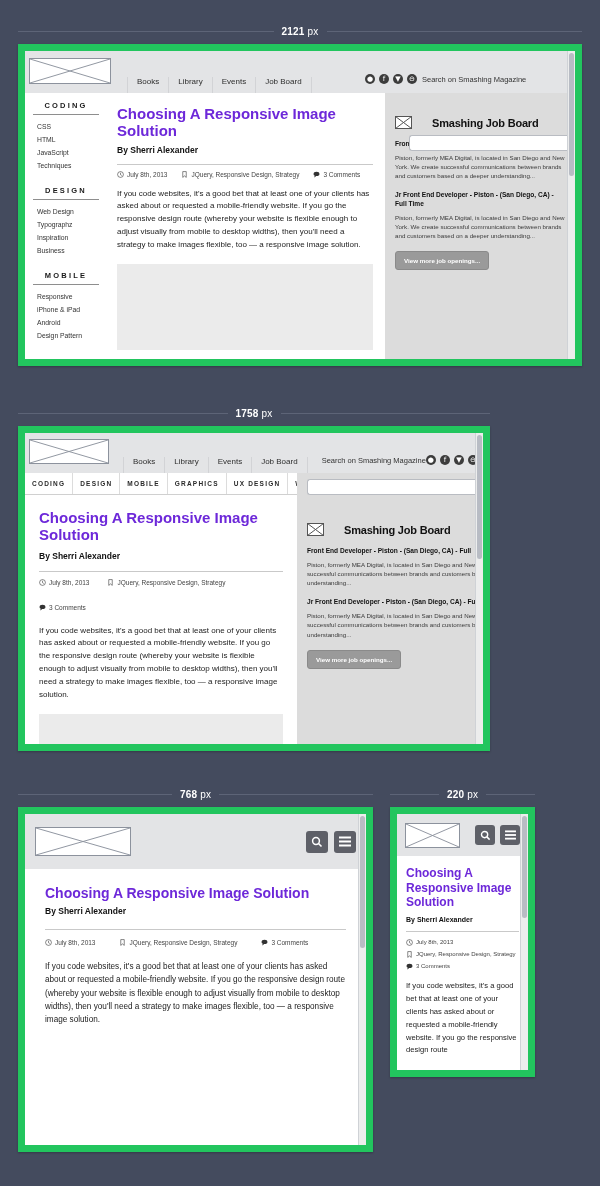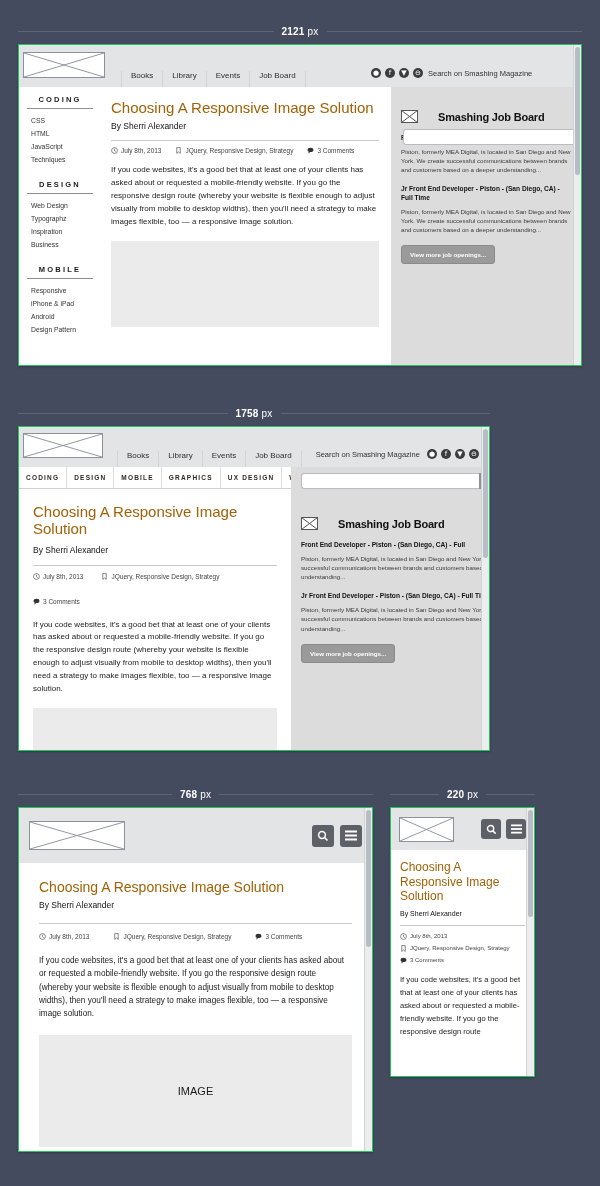--- a/index.html
+++ b/index.html
@@ -18,21 +18,21 @@
     color: #ffffff; font-size: 10px; font-weight: bold;
     letter-spacing: .2px;
   }
   .bp-label .rule { flex: 1; height: 1px; background: #5d6477; }
   .bp-label .txt { white-space: nowrap; }
   .bp-label .txt .unit { font-weight: normal; }
 
   
   .panel {
     background: #ffffff;
-    border: 1px solid #22c55e;
+    border: 7px solid #22c55e;
     position: relative;
     overflow: hidden;
     box-shadow: 0 1px 2px rgba(0,0,0,.25);
   }
   .panel .vscroll {
     position: absolute; top: 0; right: 0; bottom: 0;
     width: 8px; background: #eceded; border-left: 1px solid #cfd2d6;
   }
   .panel .vscroll .thumb {
     position: absolute; left: 1px; right: 1px; top: 2px;
@@ -82,22 +82,22 @@
   .cat-group { margin-bottom: 14px; padding: 0 8px; }
   .cat-head {
     font-size: 7.5px; font-weight: bold; letter-spacing: 2.2px;
     color: #1a1a1a; padding-bottom: 4px;
     border-bottom: 1px solid #8e8e8e; margin-bottom: 5px;
     text-align: center;
   }
   .cat-link { font-size: 6.8px; color: #333; padding: 3px 0 3px 4px; }
 
   
-  .art-title { font-weight: normal; color: #a16207; line-height: 1.15; }
-  .art-byline { font-weight: normal; color: #111; }
+  .art-title { font-weight: bold; color: #6d28d9; line-height: 1.15; }
+  .art-byline { font-weight: bold; color: #111; }
   .meta-row {
     display: flex; align-items: center; gap: 6px;
     border-top: 1px solid #c9c9c9; color: #444;
   }
   .meta-item { display: flex; align-items: center; gap: 3px; white-space: nowrap; }
   .meta-item .ic { width: 7px; height: 7px; flex: 0 0 auto; }
   .meta-item .ic svg { display: block; width: 100%; height: 100%; }
   .art-body { color: #1c1c1c; }
   .img-ph { background: #ebebeb; display: flex; align-items: center; justify-content: center; }
   .img-ph .cap { font-size: 11px; color: #1a1a1a; }
@@ -441,23 +441,20 @@
         <span class="ic">
             <svg viewBox="0 0 12 12">
               <ellipse cx="6" cy="5" rx="5" ry="3.6" fill="#333"></ellipse>
               <path d="M3 8l-1 3 3.4-2z" fill="#333"></path>
             </svg>
           </span>
         <span>3 Comments</span>
       </div>
     </div>
     <div class="art-body" style="font-size:8.2px;line-height:1.62;margin-top:14px;">If you code websites, it's a good bet that at least one of your clients has asked about or requested a mobile-friendly website. If you go the responsive design route (whereby your website is flexible enough to adjust visually from mobile to desktop widths), then you'll need a strategy to make images flexible, too — a responsive image solution.</div>
-    <div class="img-ph" style="height:112px;margin-top:14px;">
-      <span class="cap">IMAGE</span>
-    </div>
   </div>
   <div class="vscroll">
       <div class="thumb"></div>
     </div>
 </div>
 
 <div class="bp-label" id="bp4-label">
   <span class="rule"></span>
   <span class="txt"><span>220</span><span class="unit"> px</span></span>
   <span class="rule"></span>

